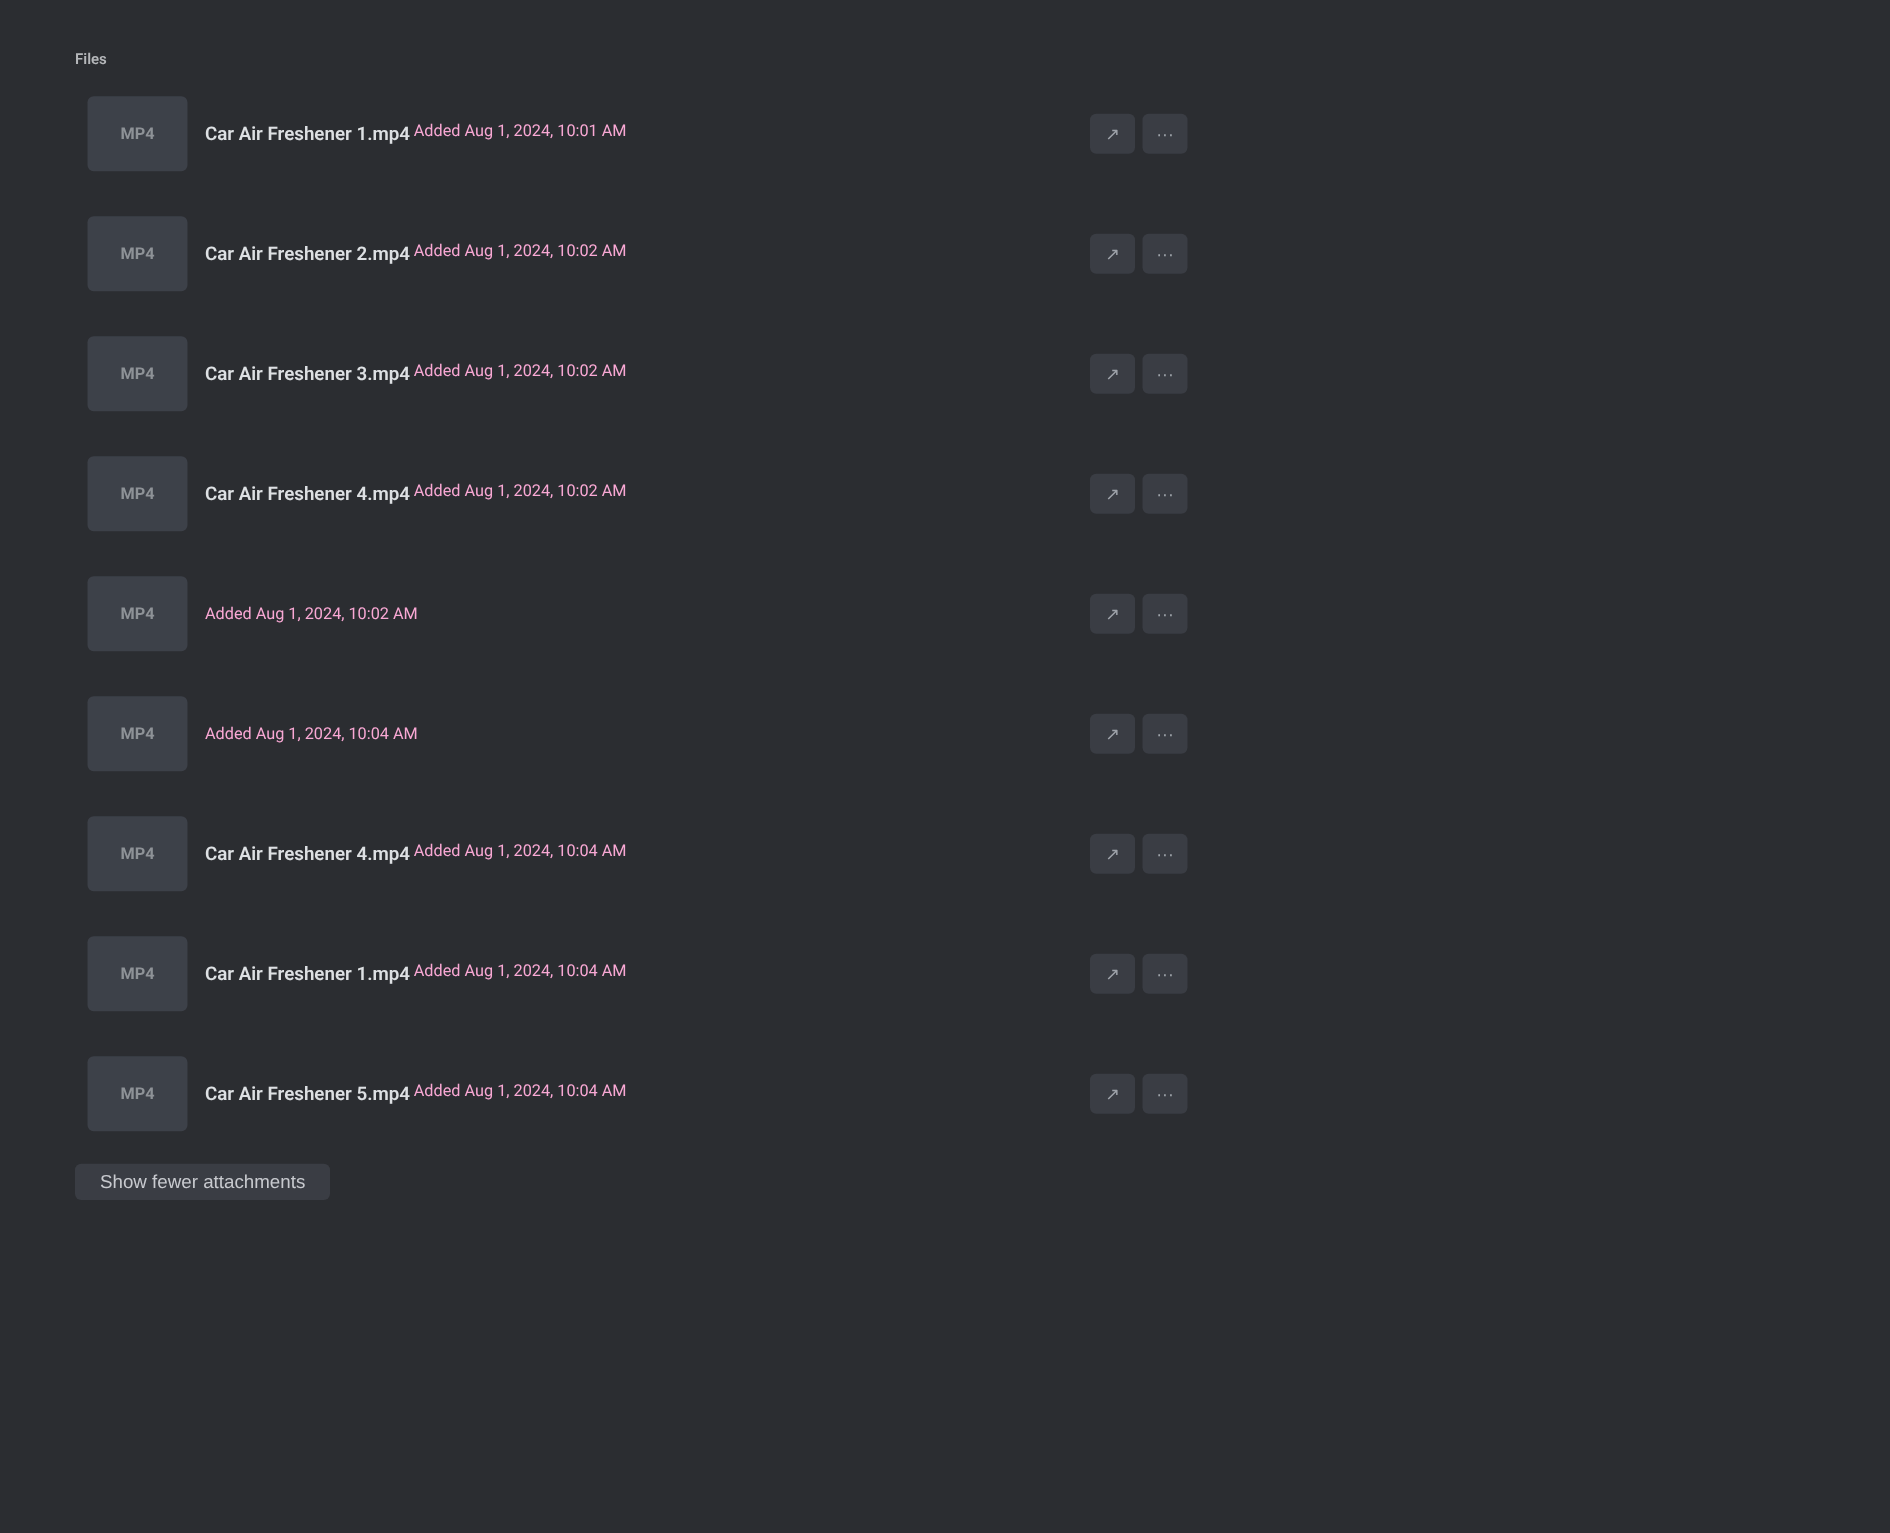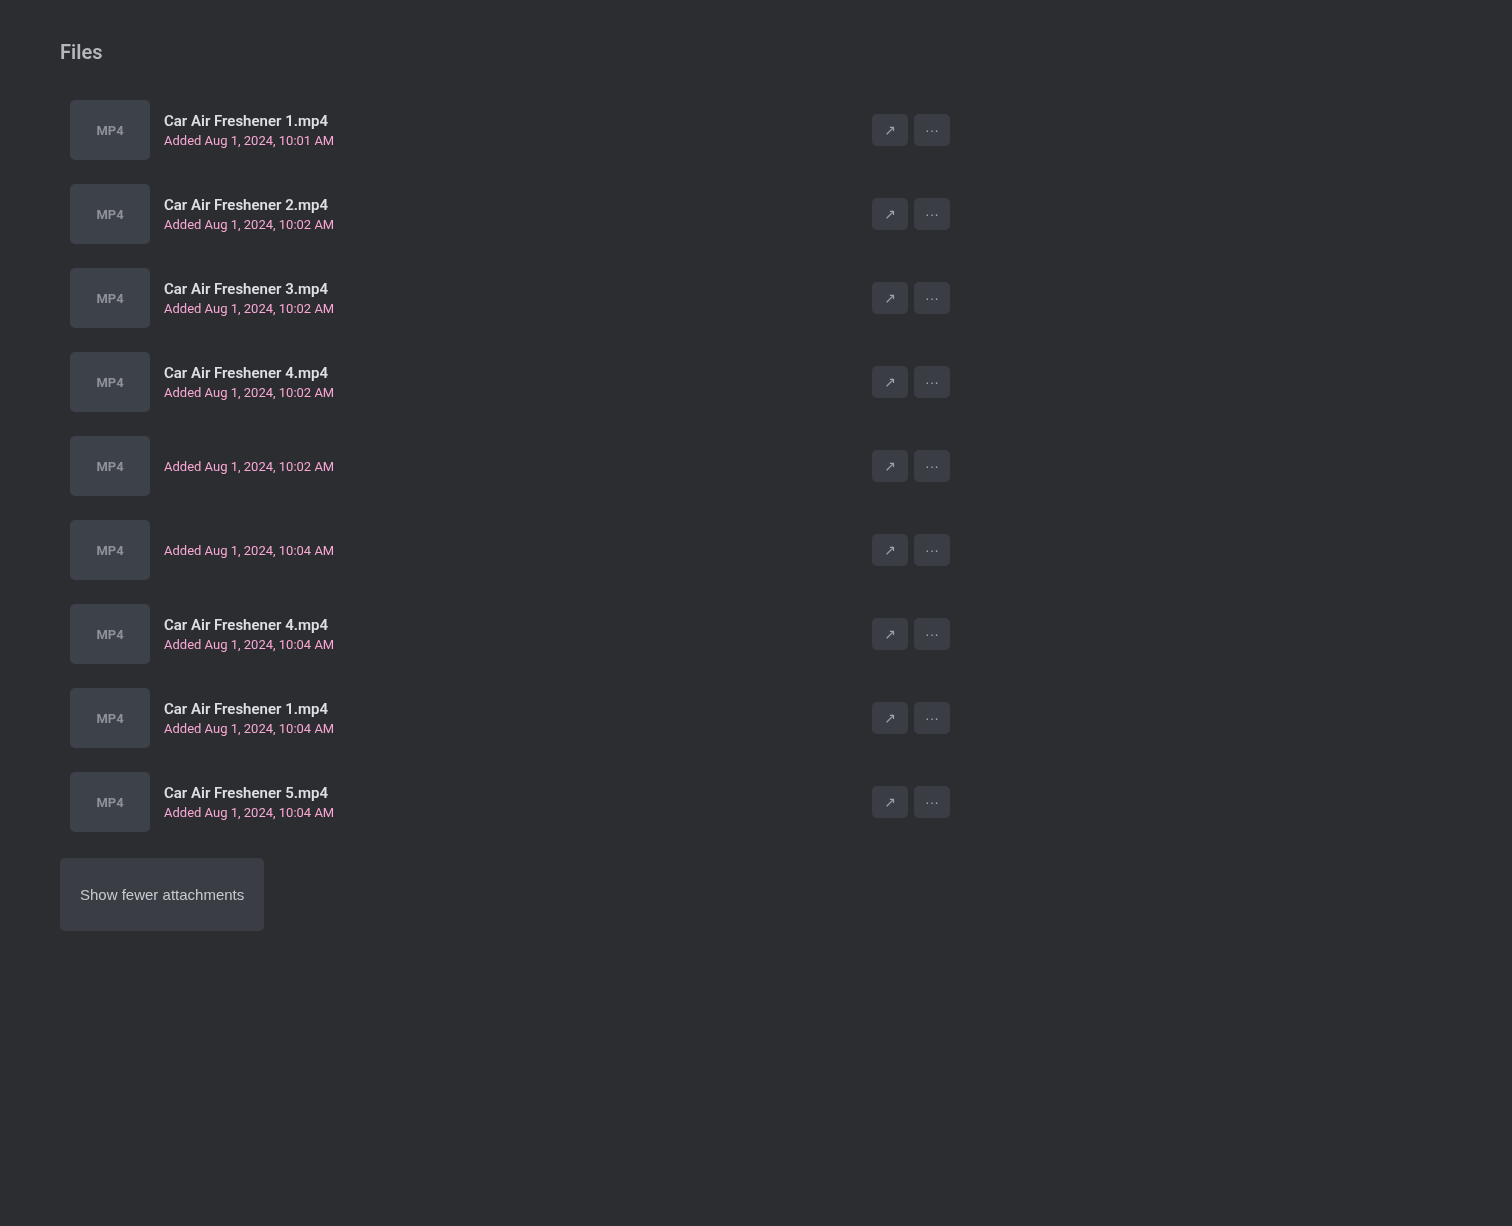--- a/index.html
+++ b/index.html
@@ -16,30 +16,30 @@
       min-height: 1226px;
       padding: 30px 60px;
     }
 
     .files-section {
       max-width: 900px;
       padding-top: 10px;
     }
 
     .files-title {
-      font-size: 20px;
+      font-size: 12px;
       font-weight: 600;
       color: #b5b7ba;
-      margin-bottom: 28px;
+      margin-bottom: 15px;
     }
 
     .file-list {
       display: flex;
       flex-direction: column;
-      gap: 8px;
+      gap: 20px;
     }
 
     .file-item {
       display: flex;
       align-items: center;
       gap: 14px;
       padding: 8px 10px;
       border-radius: 6px;
       transition: background 0.15s;
     }
@@ -54,21 +54,21 @@
       justify-content: center;
       font-size: 13px;
       font-weight: 700;
       color: #8e9297;
       flex-shrink: 0;
     }
 
     .file-info {
       flex: 1;
       display: flex;
-      flex-direction: column;
+      flex-direction: row;
       gap: 3px;
     }
 
     .file-name {
       font-size: 15px;
       font-weight: 600;
       color: #dde0e3;
     }
 
     .file-meta {
@@ -106,21 +106,21 @@
     }
 
     .show-fewer-btn {
       margin-top: 18px;
       background-color: #3a3d44;
       border: none;
       border-radius: 5px;
       color: #c8cacf;
       font-size: 15px;
       font-weight: 500;
-      padding: 28px 20px;
+      padding: 6px 20px;
       cursor: pointer;
       transition: background 0.15s;
     }
   </style>
 </head>
 <body>
 
 <div class="files-section">
   <div class="files-title">Files</div>
 

